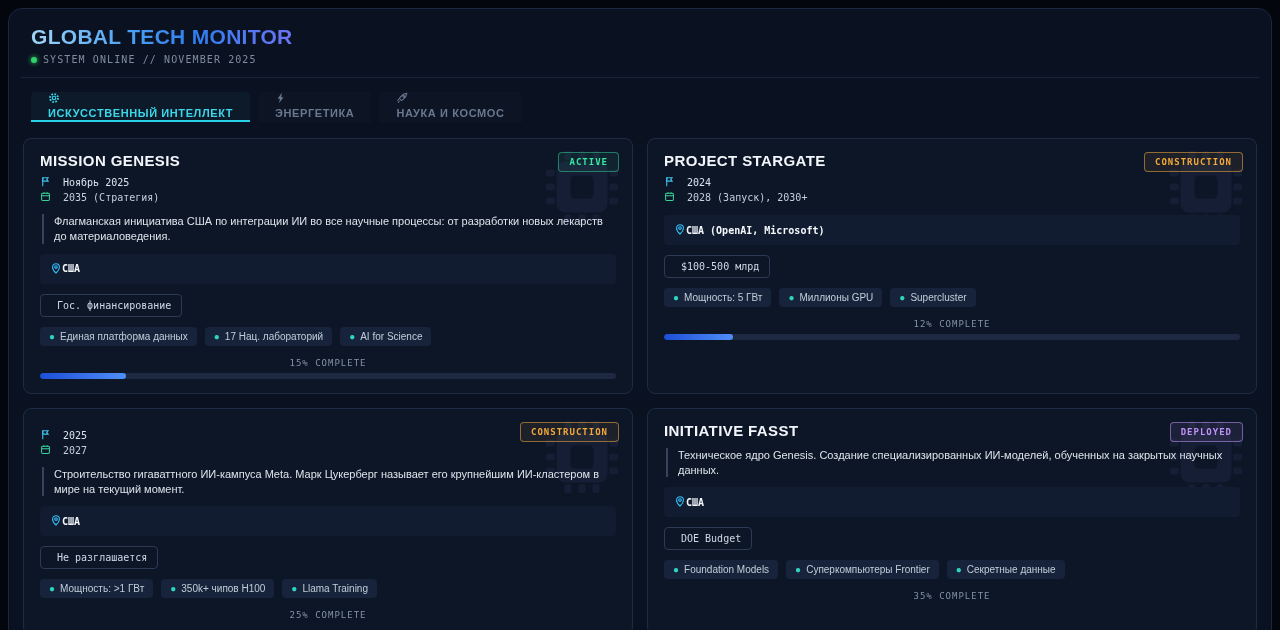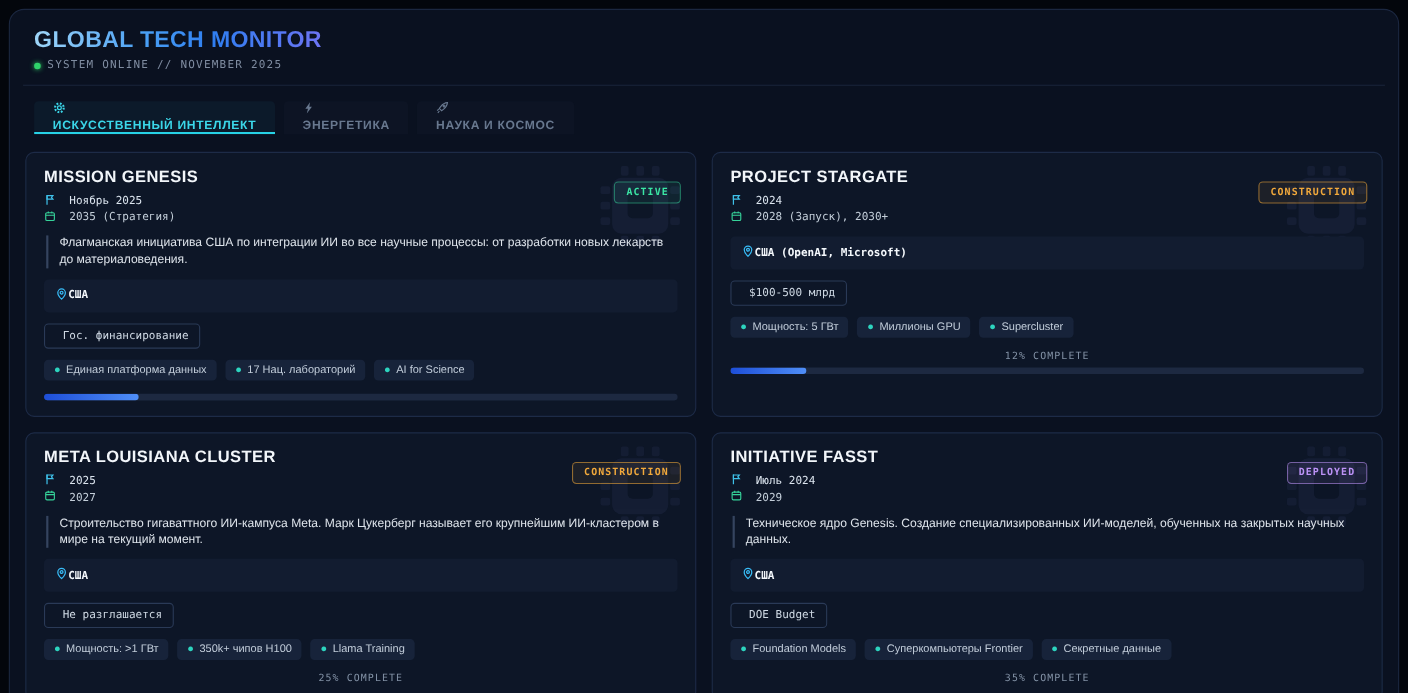--- a/index.html
+++ b/index.html
@@ -33,21 +33,21 @@
   
   .grid { display:grid; grid-template-columns:1fr 1fr; gap:14px; margin-top:16px; }
   .card {
     position:relative; background:#0d1627; border:1px solid #1d2b47; border-radius:8px;
     padding:13px 16px 14px; overflow:hidden; min-height:202px;
   }
   .cpu-mark { position:absolute; top:4px; right:6px; opacity:.9; }
   .card-head { position:relative; z-index:2; }
   .card-title { font-size:15px; font-weight:bold; color:#f2f6fa; letter-spacing:.4px; }
   .badge {
-    position:absolute; top:26px; right:13px; z-index:3;
+    position:absolute; top:13px; right:13px; z-index:3;
     font-size:9px; font-weight:bold; letter-spacing:1px; padding:4px 10px;
     border:1px solid; border-radius:4px; font-family:"DejaVu Sans Mono", monospace;
   }
   .badge-active       { color:#3ae6a4; border-color:rgba(58,230,164,.45); background:rgba(58,230,164,.07); }
   .badge-construction { color:#f2a93b; border-color:rgba(242,169,59,.55); background:rgba(242,169,59,.07); }
   .badge-deployed     { color:#bd93f7; border-color:rgba(189,147,247,.55); background:rgba(189,147,247,.09); }
   .meta { margin-top:6px; font-family:"DejaVu Sans Mono", monospace; font-size:10px; position:relative; z-index:2; }
   .meta-row { display:flex; align-items:center; gap:6px; height:15px; }
   .meta-row svg { width:11px; height:11px; }
   .lbl-start { color:#3fc1ea; font-weight:bold; }
@@ -200,20 +200,24 @@
           <span class="tag">
             <span class="bullet">●</span>
             <span>17 Нац. лабораторий</span>
           </span>
           <span class="tag">
             <span class="bullet">●</span>
             <span>AI for Science</span>
           </span>
         </div>
     <div class="progress">
+      <div class="prog-labels">
+        <span></span>
+        <span>15% COMPLETE</span>
+      </div>
       <div class="prog-track">
         <div class="prog-fill fill-blue" style="width: 15%;"></div>
       </div>
     </div>
   </div>
 
   <div class="card">
     <span class="cpu-mark">
       <svg width="88" height="88" viewBox="0 0 100 100">
         <g fill="#161f36">
@@ -316,23 +320,20 @@
               <rect x="9" y="46" width="10" height="8" rx="2"></rect>
               <rect x="9" y="62" width="10" height="8" rx="2"></rect>
           <rect x="81" y="30" width="10" height="8" rx="2"></rect>
               <rect x="81" y="46" width="10" height="8" rx="2"></rect>
               <rect x="81" y="62" width="10" height="8" rx="2"></rect>
         </g>
         <rect x="37" y="37" width="26" height="26" rx="5" fill="#0d1627"></rect>
       </svg>
     </span>
     <span class="badge badge-construction">CONSTRUCTION</span>
-    <div class="card-head">
-      <div class="card-title">META LOUISIANA CLUSTER</div>
-    </div>
     <div class="meta">
       <div class="meta-row start">
         <span style="color:#3fc1ea">
           <svg viewBox="0 0 14 14" fill="none" stroke="currentColor" stroke-width="1.4">
                 <path d="M3.5 13V1.8"></path>
                 <path d="M3.5 2.3h6.8l-1.7 2.1 1.7 2.1H3.5z"></path>
               </svg>
         </span>
         <span class="lbl-start"></span>
         <span class="meta-val">2025</span>
@@ -406,42 +407,20 @@
               <rect x="81" y="46" width="10" height="8" rx="2"></rect>
               <rect x="81" y="62" width="10" height="8" rx="2"></rect>
         </g>
         <rect x="37" y="37" width="26" height="26" rx="5" fill="#0d1627"></rect>
       </svg>
     </span>
     <span class="badge badge-deployed">DEPLOYED</span>
     <div class="card-head">
       <div class="card-title">INITIATIVE FASST</div>
     </div>
-    <div class="meta">
-      <div class="meta-row start">
-        <span style="color:#3fc1ea">
-          <svg viewBox="0 0 14 14" fill="none" stroke="currentColor" stroke-width="1.4">
-                <path d="M3.5 13V1.8"></path>
-                <path d="M3.5 2.3h6.8l-1.7 2.1 1.7 2.1H3.5z"></path>
-              </svg>
-        </span>
-        <span class="lbl-start"></span>
-        <span class="meta-val">Июль 2024</span>
-      </div>
-      <div class="meta-row end">
-        <span style="color:#36d39a">
-          <svg viewBox="0 0 14 14" fill="none" stroke="currentColor" stroke-width="1.3">
-                <rect x="2" y="3" width="10" height="9" rx="1.5"></rect>
-                <path d="M2 6h10M5 1.5v2.2M9 1.5v2.2"></path>
-              </svg>
-        </span>
-        <span class="lbl-end"></span>
-        <span class="meta-val">2029</span>
-      </div>
-    </div>
     <div class="desc">Техническое ядро Genesis. Создание специализированных ИИ-моделей, обученных на закрытых научных данных.</div>
     <div class="party">
       <span style="color:#38bdf8">
         <svg viewBox="0 0 14 14" fill="none" stroke="currentColor" stroke-width="1.3">
               <path d="M7 12.8S3 9.2 3 6a4 4 0 118 0c0 3.2-4 6.8-4 6.8z"></path>
               <circle cx="7" cy="5.9" r="1.5"></circle>
             </svg>
       </span>
       <span class="party-lbl"></span>
       <span class="party-val">США</span>

